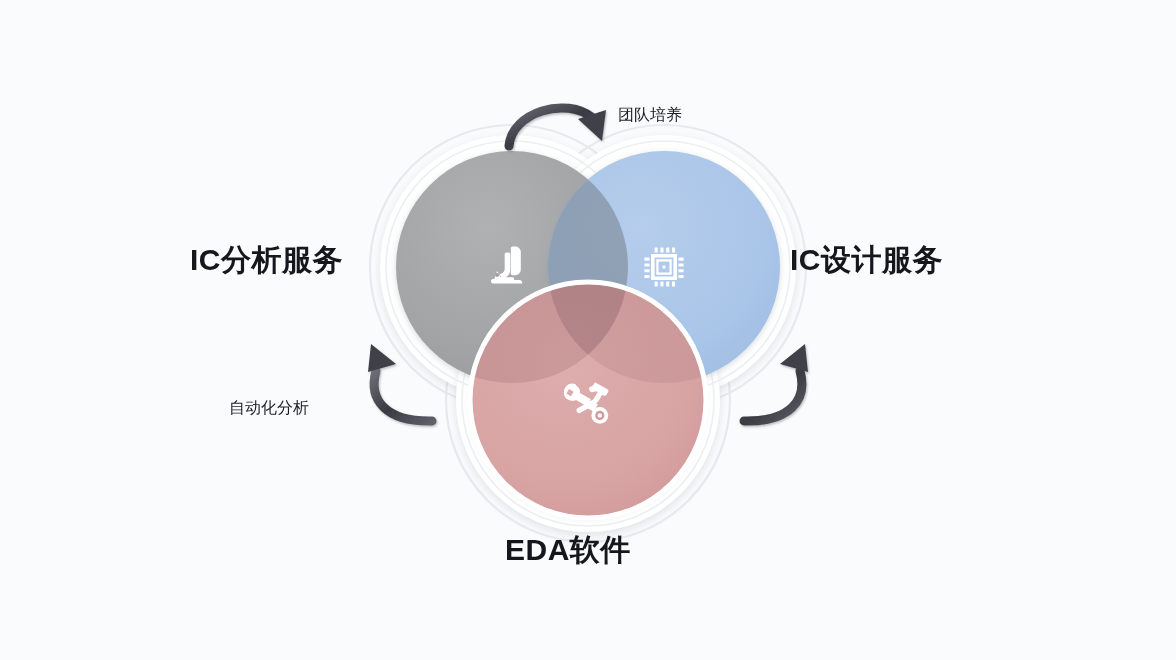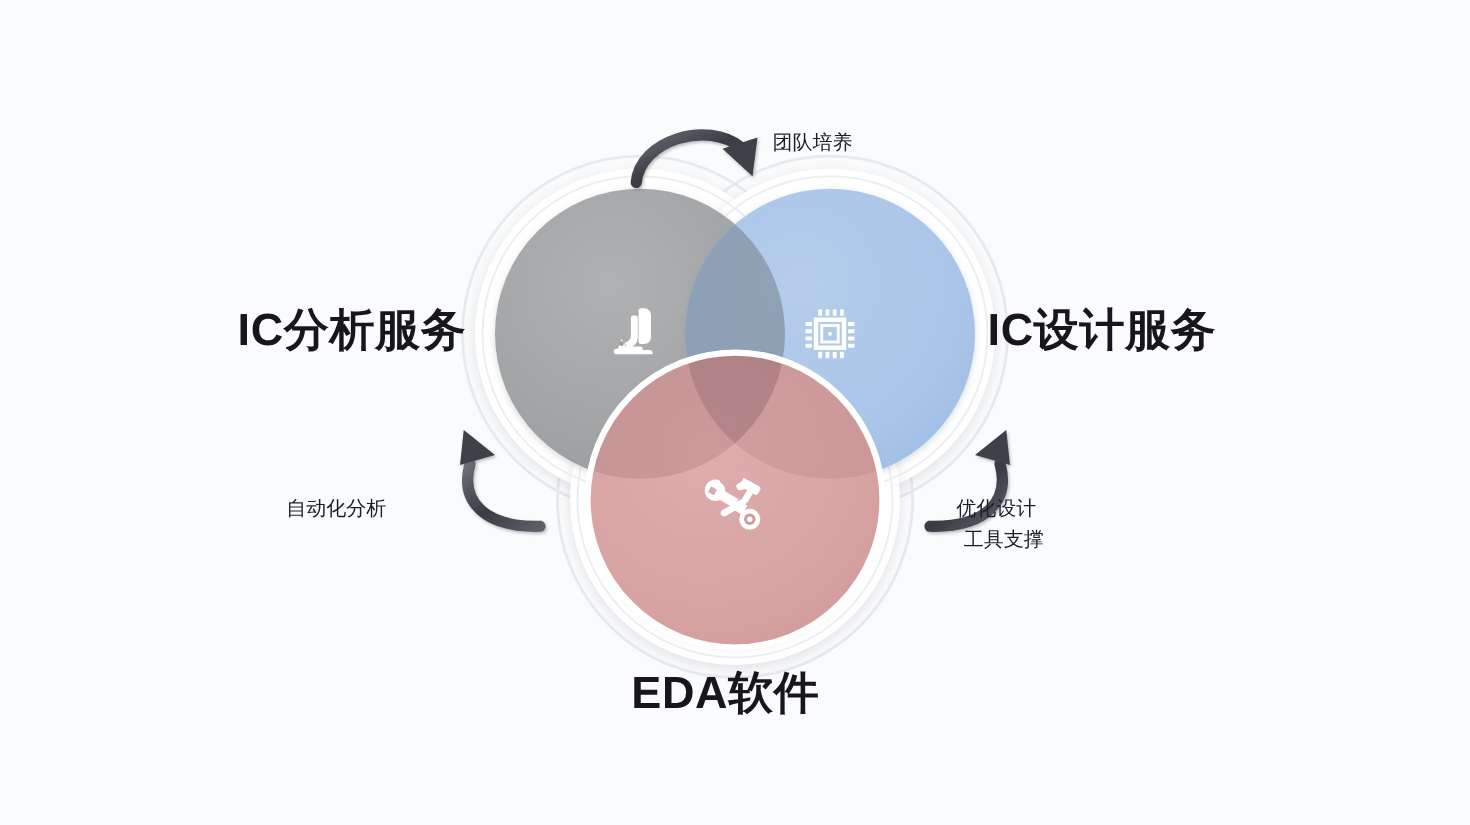--- a/index.html
+++ b/index.html
@@ -29,21 +29,21 @@
     height: 660px;
   }
   .label {
     position: absolute;
     color: #16161c;
     font-weight: bold;
     white-space: nowrap;
     letter-spacing: 0.5px;
   }
   .label-main {
-    font-size: 36px;
+    font-size: 30px;
   }
   .label-left-main {
     left: 190px;
     top: 240px;
   }
   .label-right-main {
     left: 790px;
     top: 240px;
   }
   .label-bottom-main {
@@ -253,18 +253,14 @@
   <div class="label label-main label-bottom-main">EDA软件</div>
 
   <div class="arrow-label arrow-label-top">
     <span class="ln ln1">团队培养</span>
   </div>
 
   <div class="arrow-label arrow-label-left">
     <span class="ln ln1">自动化分析</span>
   </div>
 
-  <div class="arrow-label arrow-label-right">
-    <span class="ln ln1">优化设计</span>
-    <span class="ln ln2">工具支撑</span>
-  </div>
 
 </div>
 
 </body></html>

